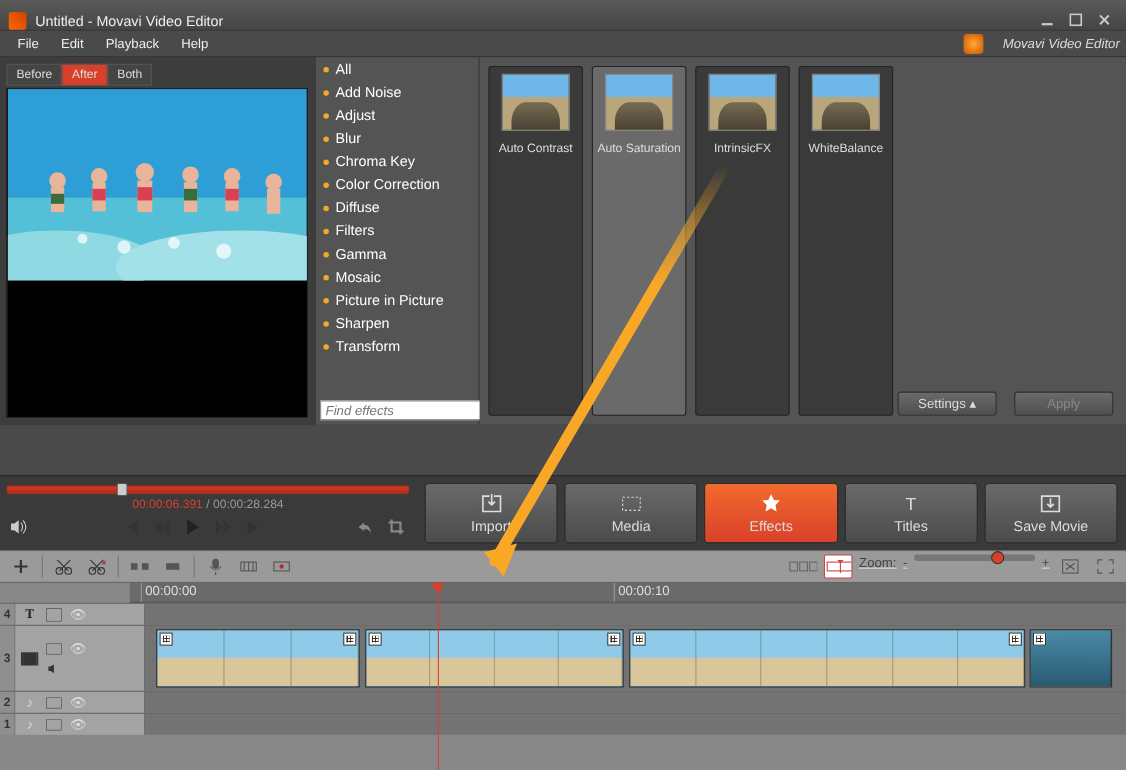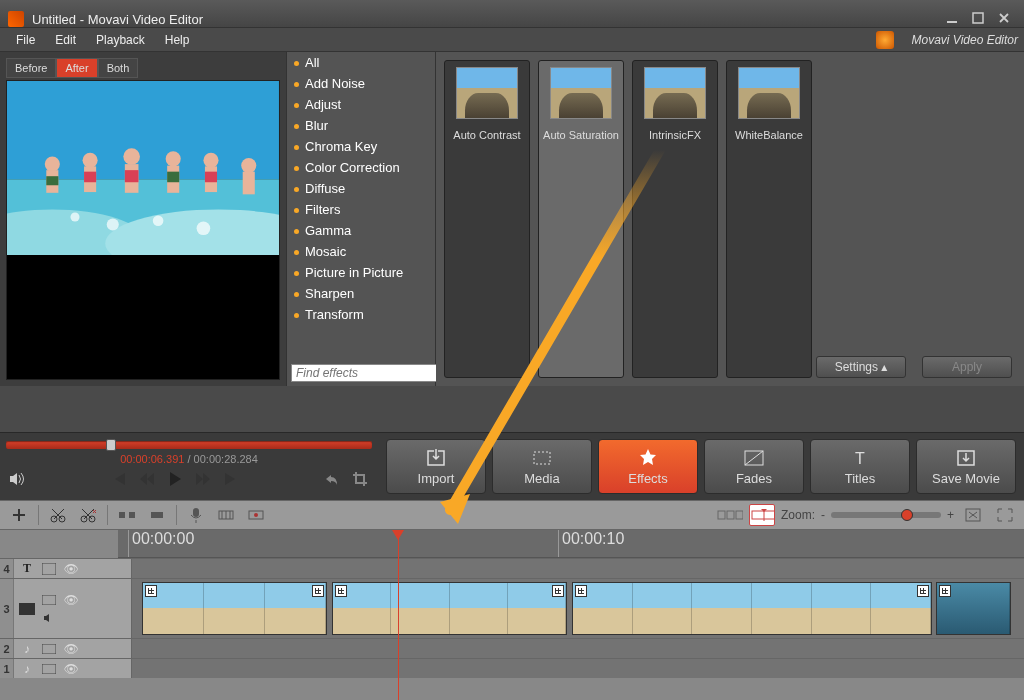--- a/index.html
+++ b/index.html
@@ -61,27 +61,27 @@
 
 .mid-right { flex:1; display:flex; gap:6px; padding:6px 8px; }
 .main-btn { flex:1; background:linear-gradient(#6a6a6a,#4b4b4b); border:1px solid #2c2c2c; border-radius:4px; display:flex; flex-direction:column; align-items:center; justify-content:center; gap:3px; cursor:pointer; font-size:13px; }
 .main-btn.active { background:linear-gradient(#f26a2d,#d9402a); }
 .main-btn .mi { width:20px; height:20px; display:flex; align-items:center; justify-content:center; }
 
 
 .tl-toolbar { height:30px; background:#9a9a9a; display:flex; align-items:center; padding:0 6px; gap:4px; border-top:1px solid #666; border-bottom:1px solid #666; }
 .tl-tool { width:26px; height:22px; display:flex; align-items:center; justify-content:center; cursor:pointer; }
 .tl-sep { width:1px; height:20px; background:#777; margin:0 2px; }
-.tl-right { margin-left:auto; display:flex; align-items:center; gap:6px; }
+.tl-right { margin-left:auto; display:flex; align-items:flex-start; gap:6px;text-decoration:underline; }
 .zoom-slider { width:110px; height:6px; background:#777; position:relative; border-radius:3px; }
 .zoom-slider .zs-thumb { position:absolute; left:70px; top:-3px; width:12px; height:12px; background:#d9402a; border:1px solid #333; border-radius:50%; }
 
 
 .timeline { height:202px; background:#888; overflow:hidden; position:relative; }
-.ruler { height:28px; background:#6a6a6a; margin-left:118px; position:relative; border-bottom:1px solid #555; font-size:16px; }
+.ruler { height:18px; background:#6a6a6a; margin-left:118px; position:relative; border-bottom:1px solid #555; font-size:12px; }
 .ruler .tick { position:absolute; height:100%; border-left:1px solid #999; padding-left:3px; color:#ddd; }
 .tracks { display:flex; flex-direction:column; }
 .track { display:flex; border-top:1px solid #666; }
 .track .thead { width:118px; background:#a3a3a3; display:flex; align-items:center; padding:0 4px; gap:4px; border-right:1px solid #666;}
 .track.h20 { height:20px; } .track.h60 { height:60px; }
 .tnum { width:14px; background:#8f8f8f; text-align:center; color:#333; font-weight:bold; font-size:11px; align-self:stretch; display:flex; align-items:center; justify-content:center; border-right:1px solid #777; }
 .ticon { width:18px; height:16px; display:flex; align-items:center; justify-content:center; }
 .tcontent { flex:1; background:#737373; position:relative; display:flex; align-items:center; }
 .clip { position:absolute; top:3px; bottom:3px; background:#4a7a9a; border:1px solid #333; display:flex; overflow:hidden; }
 .clip .frame { flex:1; background:linear-gradient(#8fcbe8 50%,#d9c69b 50%); border-right:1px solid rgba(0,0,0,.2); }
@@ -304,29 +304,20 @@
         </div>
       <span>Media</span>
     </div>
     <div class="main-btn active">
       <div class="mi">
           <svg width="20" height="20">
             <path d="M10 1l2.5 5.5L18 7l-4 4 1 6-5-3-5 3 1-6L2 7l5.5-.5z" fill="#fff"></path>
           </svg>
         </div>
       <span>Effects</span>
-    </div>
-    <div class="main-btn">
-      <div class="mi">
-          <svg width="20" height="16">
-            <rect x="1" y="1" width="18" height="14" fill="none" stroke="#ddd"></rect>
-            <path d="M1 15L19 1" stroke="#ddd"></path>
-          </svg>
-        </div>
-      <span>Fades</span>
     </div>
     <div class="main-btn">
       <div class="mi">
           <svg width="18" height="16">
             <text x="9" y="14" text-anchor="middle" fill="#ddd" font-size="16" font-family="serif">T</text>
           </svg>
         </div>
       <span>Titles</span>
     </div>
     <div class="main-btn">

